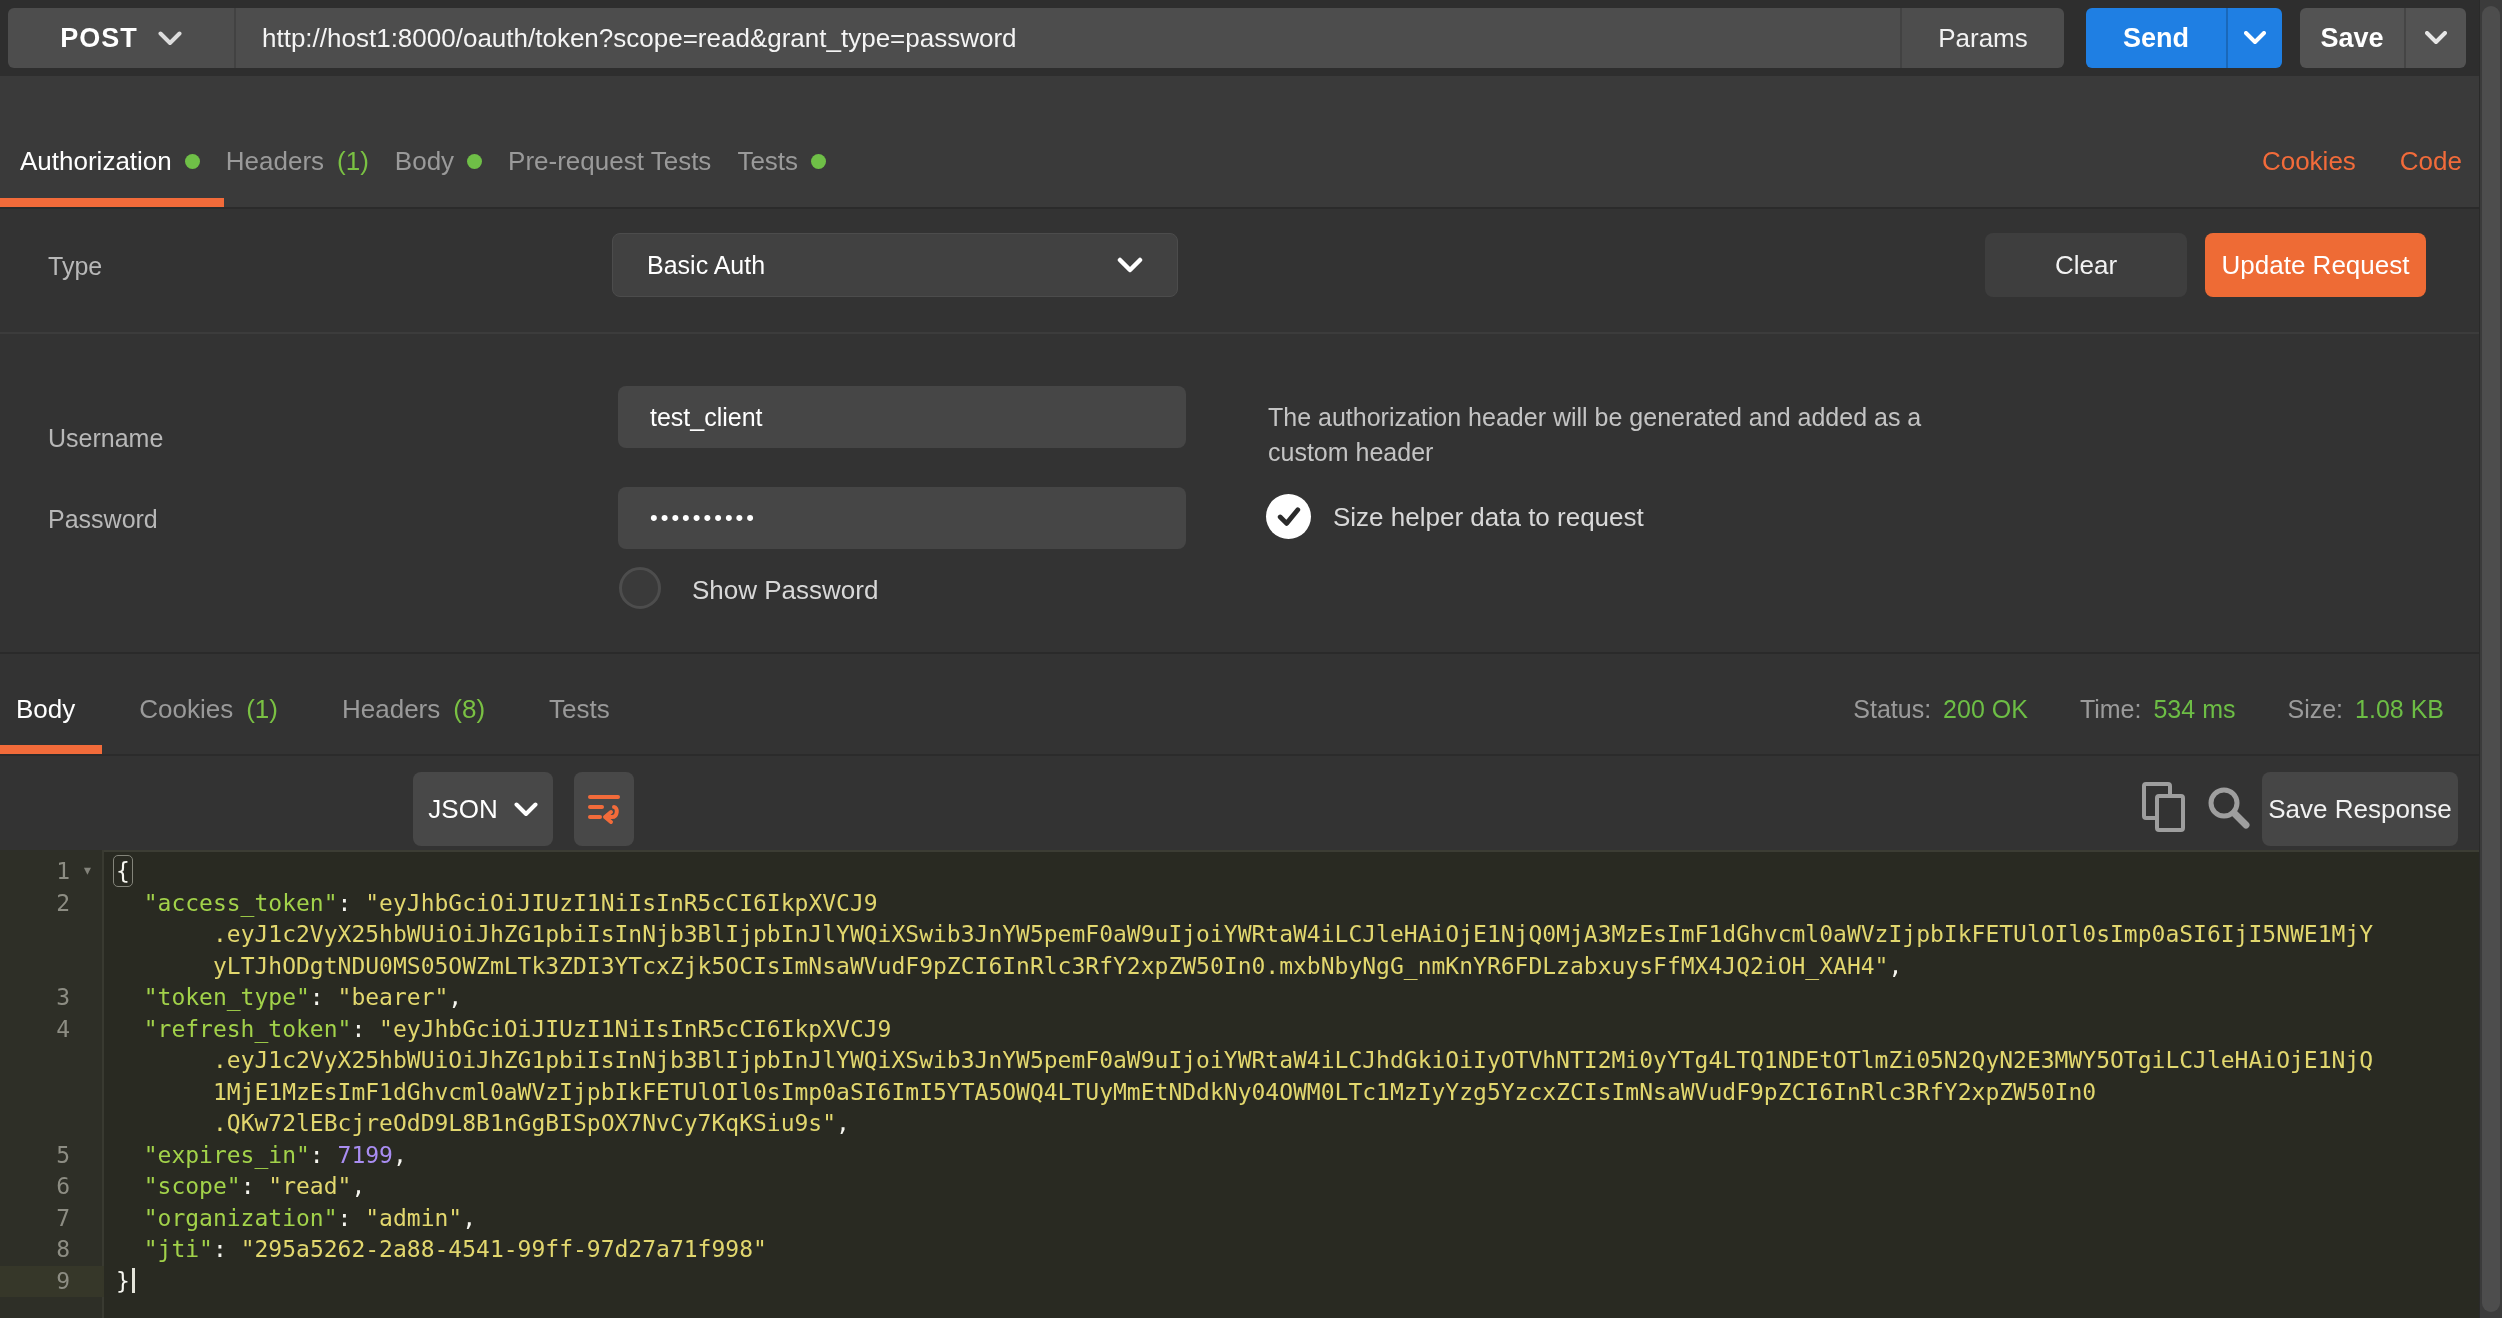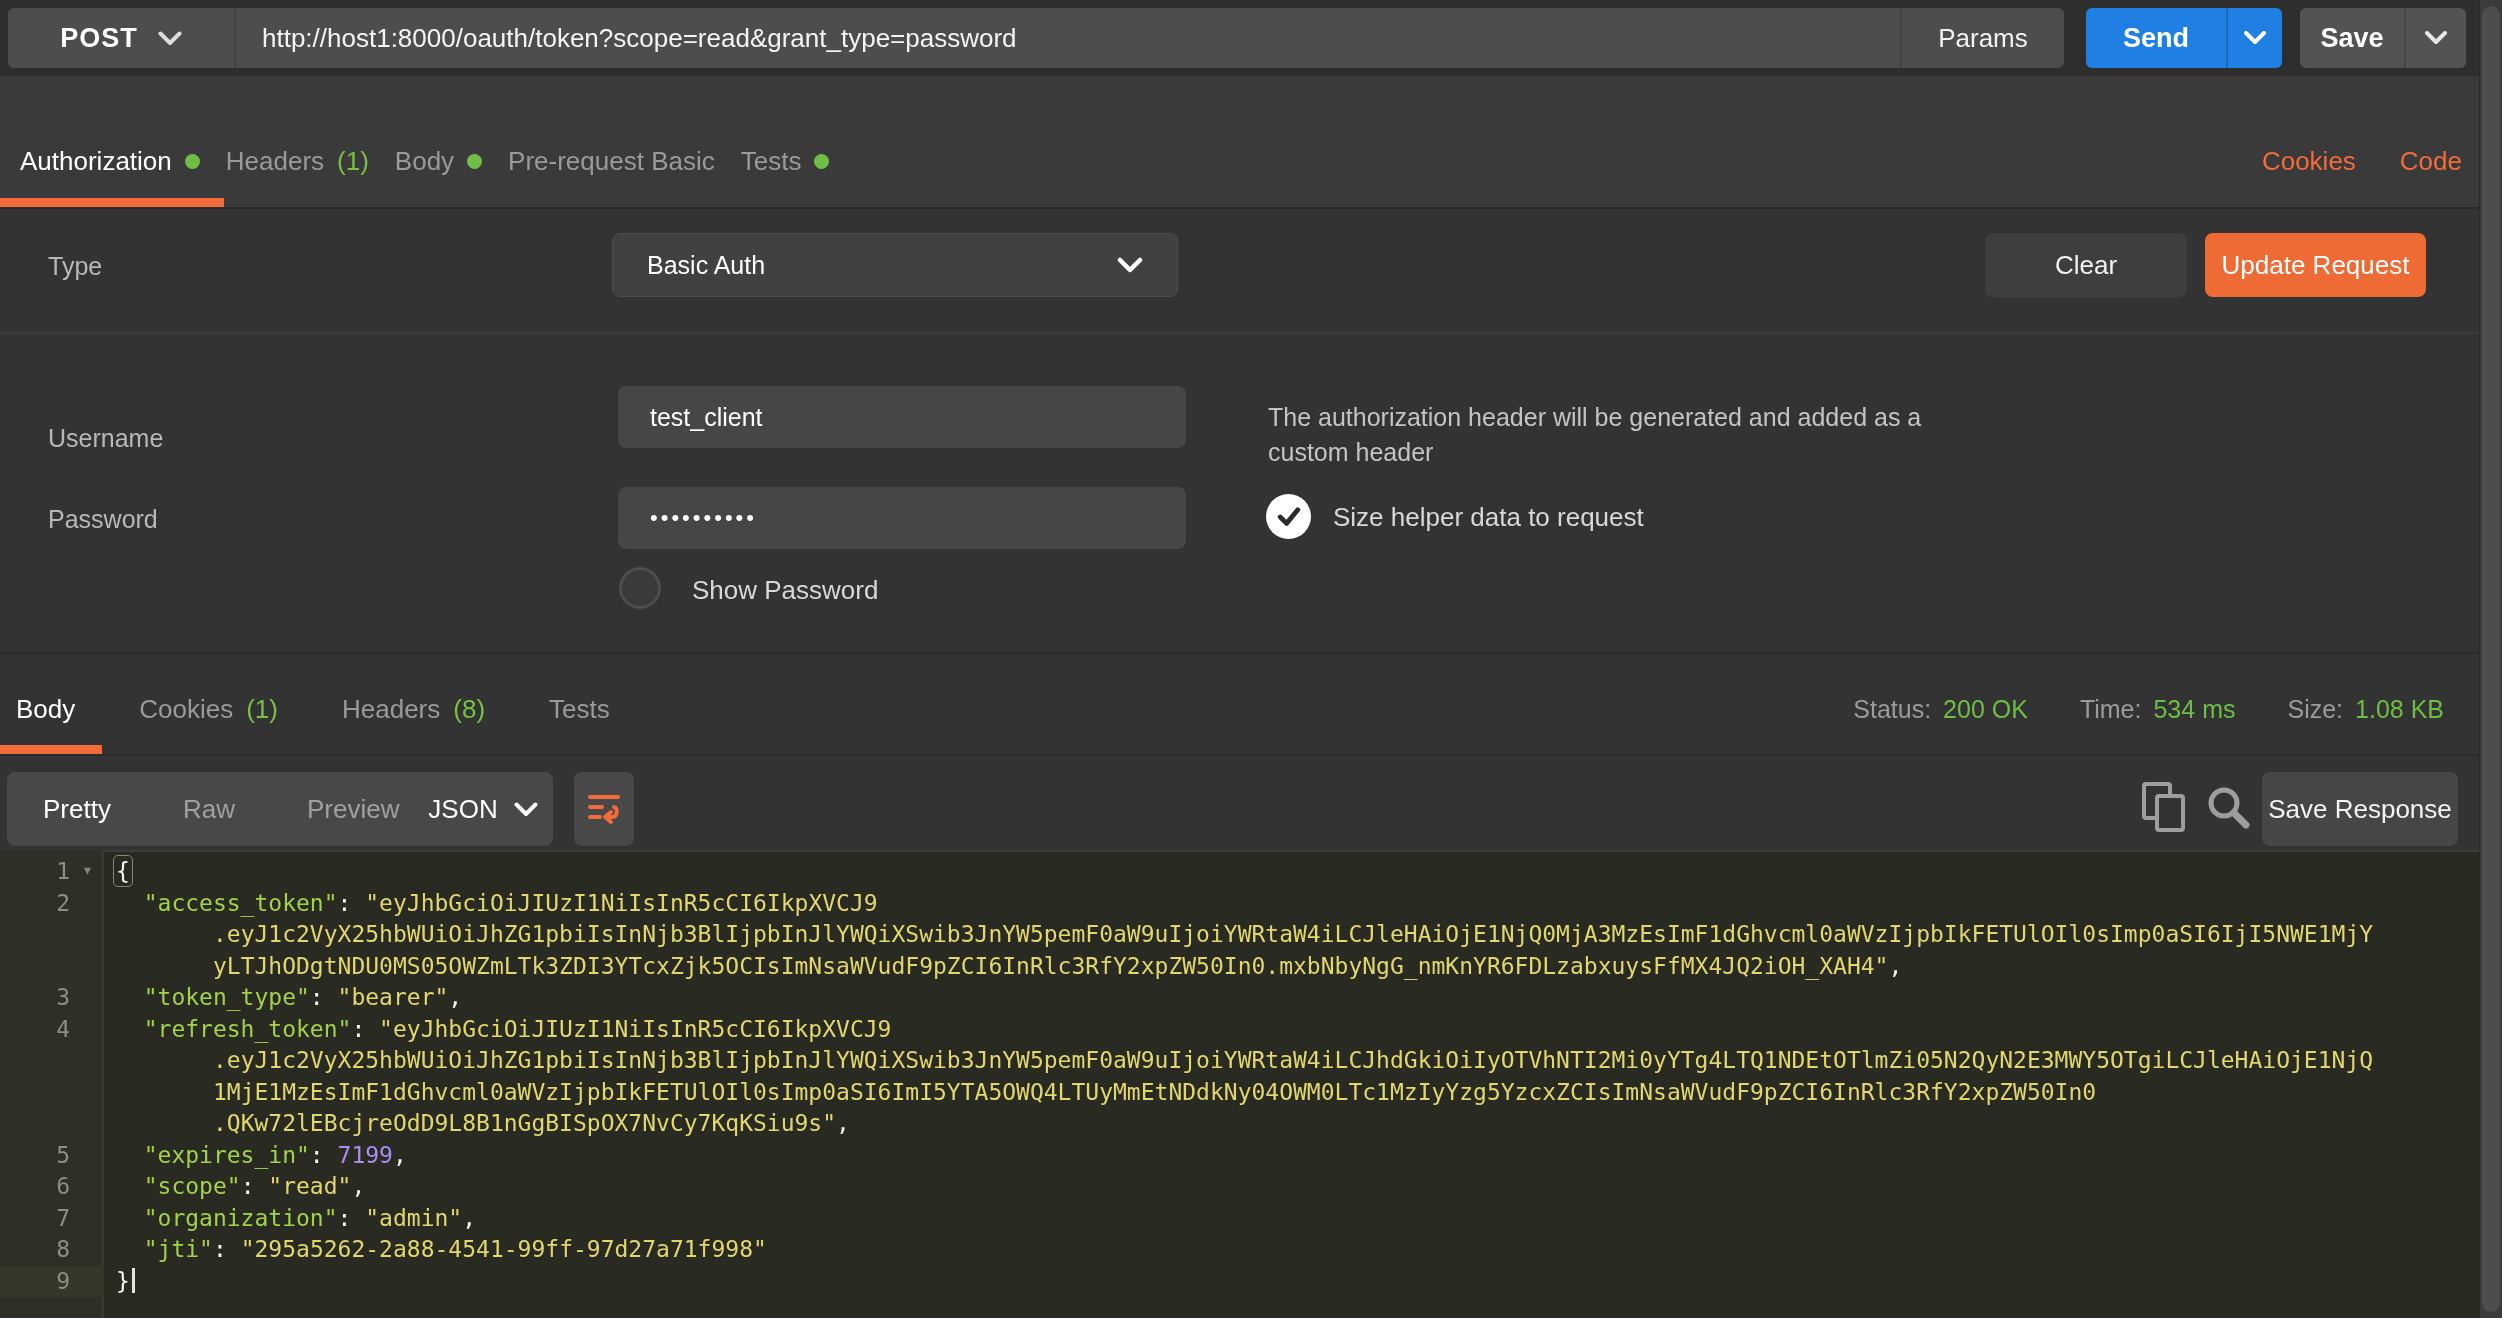--- a/index.html
+++ b/index.html
@@ -166,21 +166,21 @@
         </div>
         <div class="tab">
           <span class="tab-label">Headers</span>
           <span class="tab-count">(1)</span>
         </div>
         <div class="tab">
           <span class="tab-label">Body</span>
           <span class="tab-dot"></span>
         </div>
         <div class="tab">
-          <span class="tab-label">Pre-request Basic</span>
+          <span class="tab-label">Pre-request Tests</span>
         </div>
         <div class="tab">
           <span class="tab-label">Tests</span>
           <span class="tab-dot"></span>
         </div>
       </div>
     <div class="tab-links">
       <span class="tab-link">Cookies</span>
       <span class="tab-link">Code</span>
     </div>
@@ -249,25 +249,20 @@
       </div>
       <div class="status-item">
         <span class="status-label">Size:</span>
         <span class="status-value">1.08 KB</span>
       </div>
     </div>
     <div class="resp-underline"></div>
   </div>
 
   <div class="resp-toolbar">
-    <div class="view-group" id="view-modes">
-        <span class="view-mode active">Pretty</span>
-        <span class="view-mode">Raw</span>
-        <span class="view-mode">Preview</span>
-      </div>
     <div class="format-select">
       <span>JSON</span>
       <svg width="24" height="15" viewBox="0 0 24 15">
           <path d="M2.5 2.5 L12 12 L21.5 2.5" stroke="#fff" stroke-width="4" fill="none" stroke-linecap="round" stroke-linejoin="round"></path>
         </svg>
     </div>
     <div class="wrap-btn">
       <svg width="34" height="32" viewBox="0 0 34 32">
         <path d="M3 4 H31" stroke="#f26b3a" stroke-width="4" stroke-linecap="round"></path>
         <path d="M3 14 H15" stroke="#f26b3a" stroke-width="4" stroke-linecap="round"></path>

